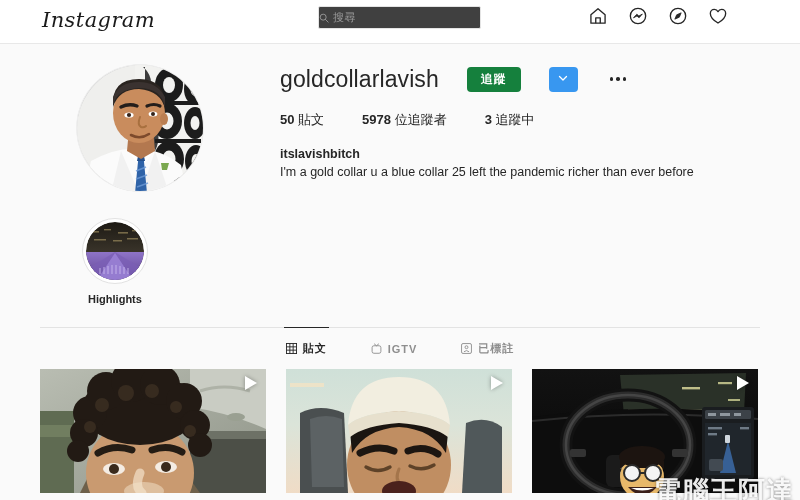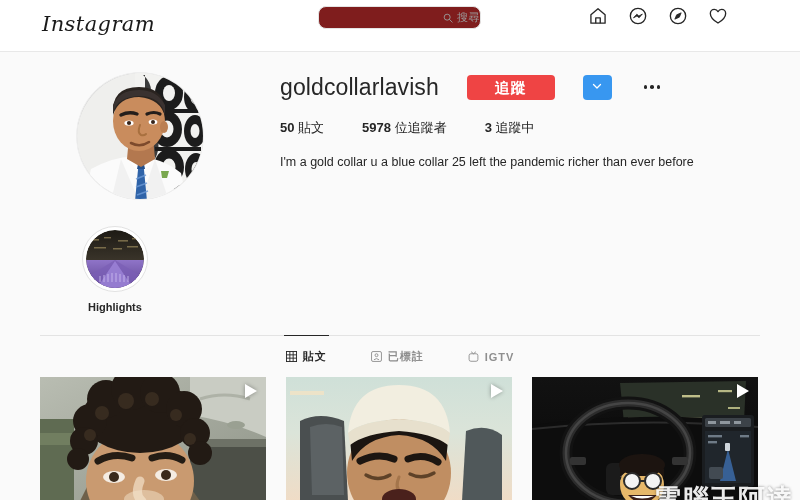--- a/index.html
+++ b/index.html
@@ -7,21 +7,21 @@
     width: 800px; height: 500px;
     overflow: hidden;
     background: #fafafa;
     font-family: "Liberation Sans", sans-serif;
     color: #262626;
     -webkit-font-smoothing: antialiased;
   }
 
   
   .nav {
-    height: 52px;
+    height: 44px;
     background: #ffffff;
     border-bottom: 1px solid #e8e8e8;
     display: flex;
     align-items: center;
     position: relative;
   }
   .brand {
     margin-left: 42px;
     font-family: "DejaVu Serif", serif;
     font-style: italic;
@@ -30,26 +30,26 @@
     color: #1a1a1a;
     line-height: 1;
     padding-bottom: 3px;
   }
   .search-box {
     position: absolute;
     left: 318px;
     top: 6px;
     width: 163px;
     height: 23px;
-    background: #7f1d1d;
+    background: #404040;
     border: 1px solid #e4e4e4;
-    border-radius: 8px;
+    border-radius: 2px;
     display: flex;
     align-items: center;
-    justify-content: flex-end;
+    justify-content: flex-start;
     gap: 4px;
   }
   .search-box .mag { display: block; }
   .search-ph {
     font-size: 11px;
     color: #9a9a9a;
     letter-spacing: .5px;
   }
   .nav-icons {
     position: absolute;
@@ -95,27 +95,27 @@
     height: 34px;
   }
   .username {
     font-size: 23px;
     font-weight: 300;
     color: #262626;
     line-height: 1;
     letter-spacing: .1px;
   }
   .btn-follow {
-    background: #ef4444;
+    background: #15803d;
     color: #ffffff;
     border: none;
     border-radius: 4px;
-    font-size: 15px;
+    font-size: 12px;
     font-weight: bold;
-    padding: 0 28px;
+    padding: 0 14px;
     height: 25px;
     line-height: 25px;
     font-family: "Liberation Sans", sans-serif;
     cursor: pointer;
     letter-spacing: 1px;
   }
   .btn-caret {
     background: #3897f0;
     border: none;
     border-radius: 4px;
@@ -405,20 +405,21 @@
           <b>5978</b>
           <span>位追蹤者</span>
         </span>
         <span>
           <b>3</b>
           <span>追蹤中</span>
         </span>
       </div>
 
       <div class="bio">
+        <span class="bio-name">itslavishbitch</span>
         <span class="bio-text">I'm a gold collar u a blue collar 25 left the pandemic richer than ever before</span>
       </div>
 
     </div>
   </div>
 
   <div class="highlights">
     <div class="hl">
       <div class="hl-ring">
         <div class="hl-img">
@@ -480,37 +481,37 @@
           <line x1="0.5" y1="4.2" x2="11.5" y2="4.2"></line>
           <line x1="0.5" y1="7.8" x2="11.5" y2="7.8"></line>
         </svg>
       </span>
       <span>貼文</span>
     </div>
 
     <div class="tab">
       <span>
         <svg width="11" height="11" viewBox="0 0 12 12" fill="none" stroke="#8e8e8e" stroke-width="1">
+          <rect x="1.2" y="3" width="9.6" height="8.2" rx="2"></rect>
+          <line x1="3.4" y1="0.8" x2="6" y2="3"></line>
+          <line x1="8.6" y1="0.8" x2="6" y2="3"></line>
+        </svg>
+      </span>
+      <span>IGTV</span>
+    </div>
+
+    <div class="tab">
+      <span>
+        <svg width="11" height="11" viewBox="0 0 12 12" fill="none" stroke="#8e8e8e" stroke-width="1">
           <rect x="0.6" y="0.6" width="10.8" height="10.8" rx="1.6"></rect>
           <circle cx="6" cy="4.6" r="1.6"></circle>
           <path d="M3.2 9.6 q2.8 -2.6 5.6 0"></path>
         </svg>
       </span>
       <span>已標註</span>
-    </div>
-
-    <div class="tab">
-      <span>
-        <svg width="11" height="11" viewBox="0 0 12 12" fill="none" stroke="#8e8e8e" stroke-width="1">
-          <rect x="1.2" y="3" width="9.6" height="8.2" rx="2"></rect>
-          <line x1="3.4" y1="0.8" x2="6" y2="3"></line>
-          <line x1="8.6" y1="0.8" x2="6" y2="3"></line>
-        </svg>
-      </span>
-      <span>IGTV</span>
     </div>
 
   </div>
 
   <div class="grid">
 
     <div class="cell">
       <svg width="226" height="124" viewBox="0 0 226 124" preserveAspectRatio="xMidYMid slice">
         <defs>
           <linearGradient id="p1bg" x1="0" y1="0" x2="1" y2="1">

